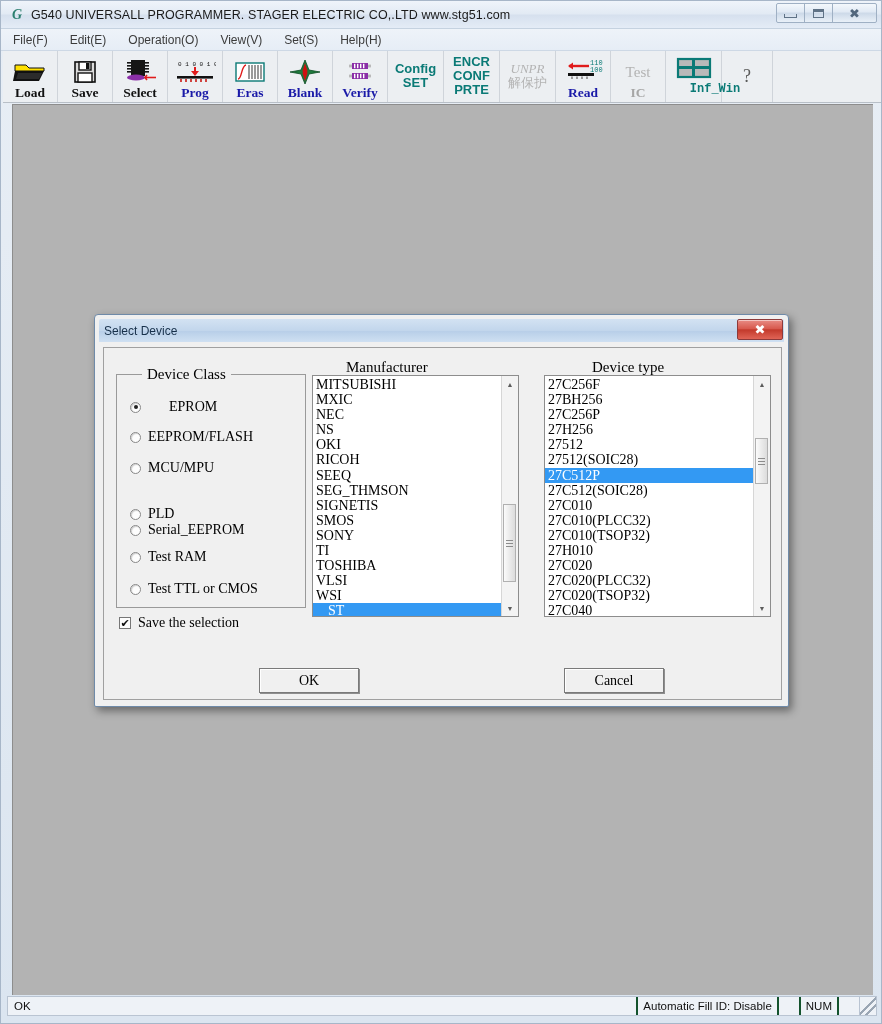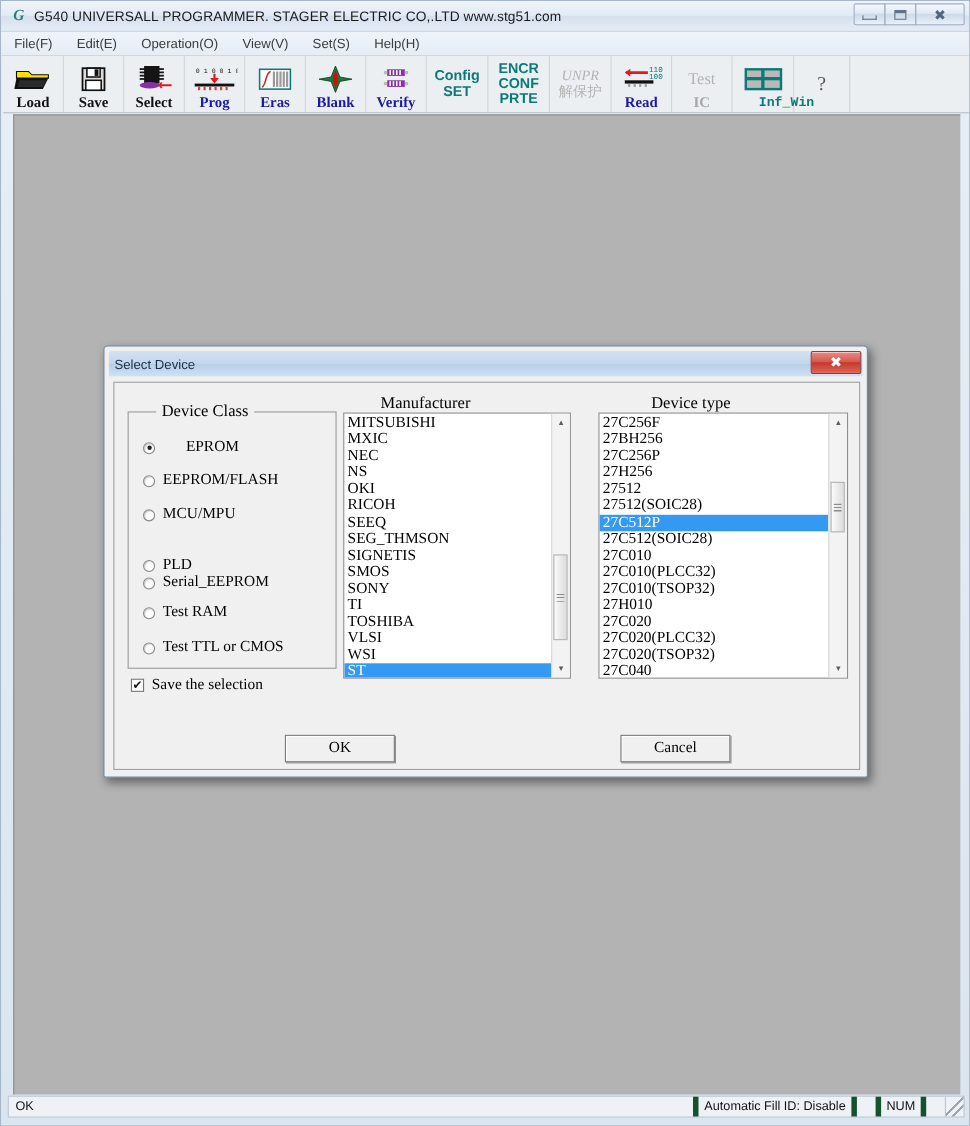--- a/index.html
+++ b/index.html
@@ -105,21 +105,21 @@
     border-right: 1px solid #cfd4da;
     display: flex;
     flex-direction: column;
     align-items: center;
     justify-content: flex-end;
     padding-bottom: 2px;
     box-sizing: border-box;
     position: relative;
     cursor: default;
   }
-  .tb-btn.w-wide { width: 56px; }
+  .tb-btn.w-wide { width: 56px; justify-content: center; }
   .tb-icon {
     height: 26px;
     width: 100%;
     display: flex; align-items: center; justify-content: center;
     margin-bottom: 1px;
   }
   .tb-label {
     font-family: "Liberation Serif", serif;
     font-size: 13.5px;
     font-weight: bold;
@@ -170,21 +170,21 @@
     background: #eef2f7;
     border: 1px solid #b9c4d2;
     box-sizing: border-box;
     display: flex;
     align-items: center;
     font-size: 11.5px;
     color: #111;
   }
   #status-left { padding-left: 6px; flex: 1 1 auto; }
   .status-pane {
-    border-left: 5px solid #14532d;
+    border-left: 2px solid #14532d;
     height: 100%;
     display: flex; align-items: center;
     padding: 0 5px;
     box-sizing: border-box;
     white-space: nowrap;
   }
   .status-pane.empty { width: 22px; }
   #status-grip {
     width: 16px; height: 100%;
     border-left: 1px solid #b9c4d2;
@@ -683,21 +683,21 @@
           <div class="list-item">RICOH</div>
           <div class="list-item">SEEQ</div>
           <div class="list-item">SEG_THMSON</div>
           <div class="list-item">SIGNETIS</div>
           <div class="list-item">SMOS</div>
           <div class="list-item">SONY</div>
           <div class="list-item">TI</div>
           <div class="list-item">TOSHIBA</div>
           <div class="list-item">VLSI</div>
           <div class="list-item">WSI</div>
-          <div class="list-item selected" style="margin-left:-2px;padding-left:3px;">ST</div>
+          <div class="list-item selected" style="margin-left:-2px;padding-left:15px;">ST</div>
         </div>
         <div class="scrollbar">
           <div class="sb-arrow up">▲</div>
           <div class="sb-thumb" style="top:128px; height:78px;">
             <span class="sb-grip"></span>
           </div>
           <div class="sb-arrow down">▼</div>
         </div>
       </div>
 

